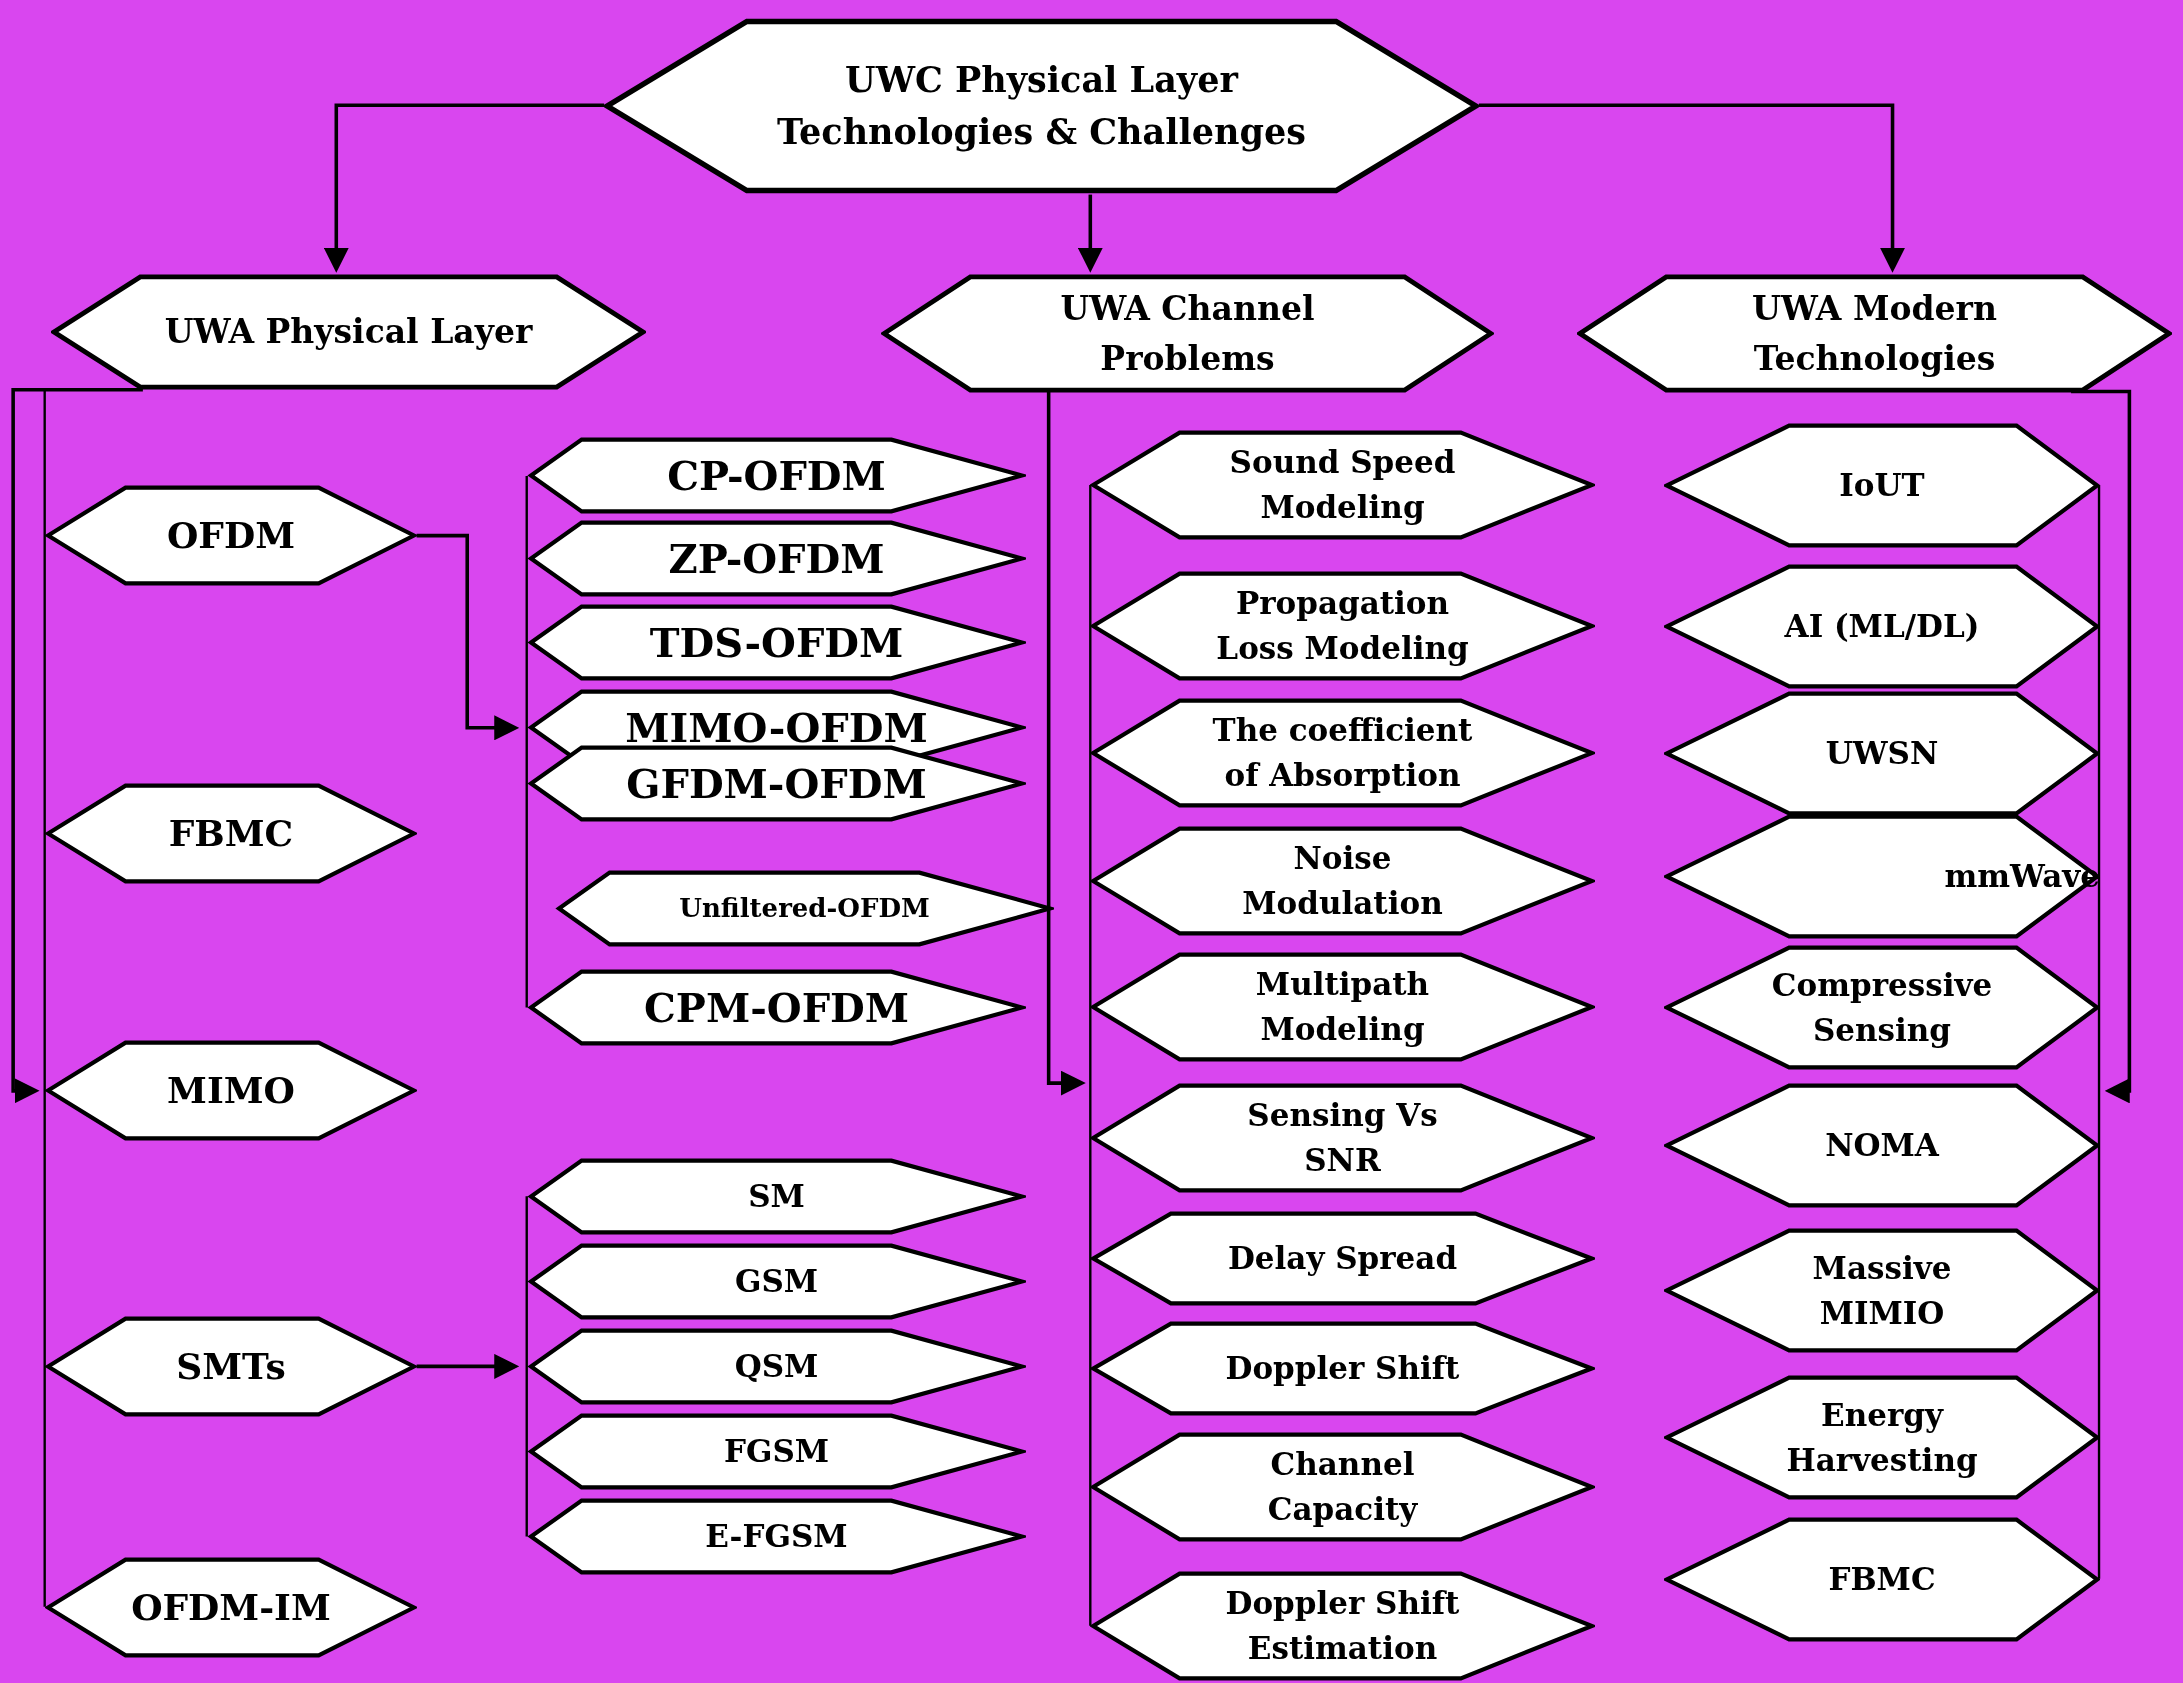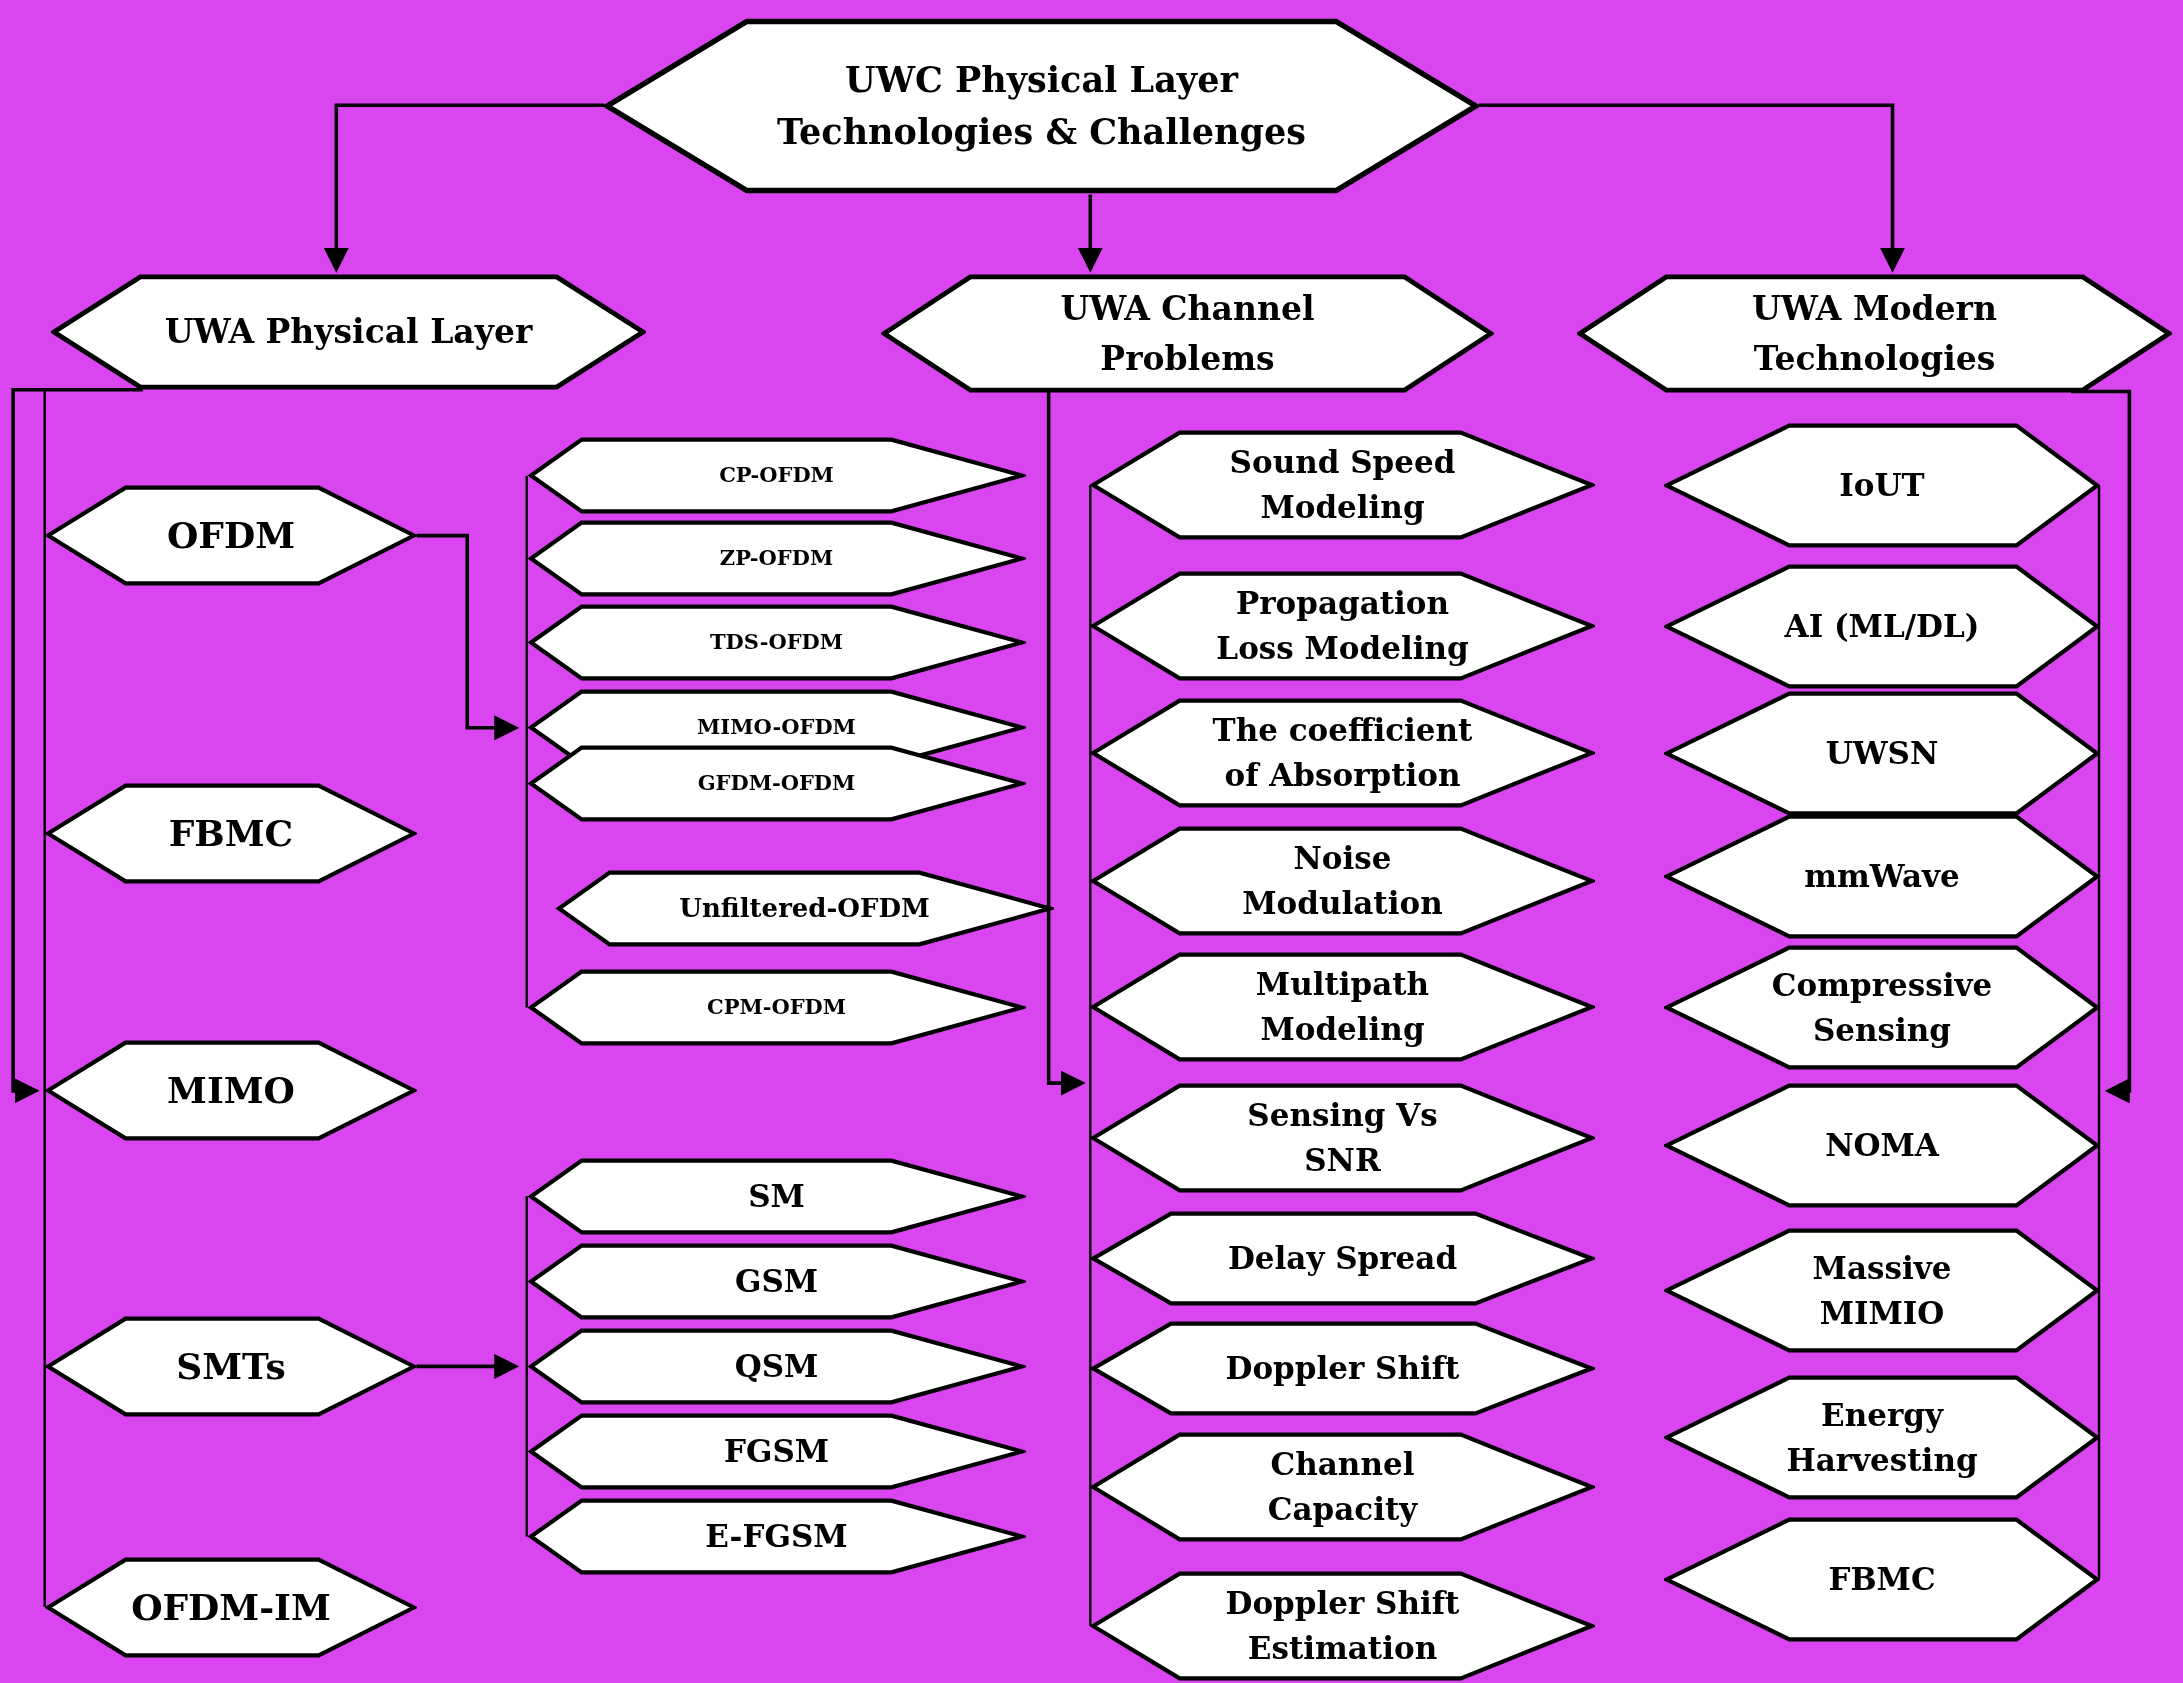--- a/index.html
+++ b/index.html
@@ -20,21 +20,21 @@
   .label{
     position:relative;z-index:2;
     white-space:pre-line;text-align:center;
     font-weight:bold;color:#000000;
     line-height:1.45;
     pointer-events:none;
   }
   .f-root  .label{font-size:35px;line-height:1.5;}
   .f-branch .label{font-size:33px;line-height:1.5;}
   .f-main  .label{font-size:36px;}
-  .f-var   .label{font-size:21px;}
+  .f-var   .label{font-size:40px;}
   .f-var-small .label{font-size:26px;}
   .f-smt   .label{font-size:31px;}
   .f-mid   .label{font-size:31px;}
   .f-right .label{font-size:31px;}
 </style>
 </head>
 <body>
 
 <div class="canvas">
 
@@ -277,21 +277,21 @@
         <polygon points="210,4.5 592,4.5 727.5,105 592,205.5 210,205.5 4.5,105" fill="#ffffff" stroke="#000000" stroke-width="7"></polygon>
       </svg>
     <div class="label">AI (ML/DL)</div>
   </div>
   <div class="hex f-right" style="left:1664px;top:691px;width:436px;height:125px;">
       <svg class="hex-svg" width="436" height="125" viewBox="0 0 732 210">
         <polygon points="210,4.5 592,4.5 727.5,105 592,205.5 210,205.5 4.5,105" fill="#ffffff" stroke="#000000" stroke-width="7"></polygon>
       </svg>
     <div class="label">UWSN</div>
   </div>
-  <div class="hex f-right" style="left:1664px;top:814px;width:436px;height:125px;">
+  <div class="hex f-right" style="left:1664px;top:814px;width:436px;height:125px;justify-content:flex-end;">
       <svg class="hex-svg" width="436" height="125" viewBox="0 0 732 210">
         <polygon points="210,4.5 592,4.5 727.5,105 592,205.5 210,205.5 4.5,105" fill="#ffffff" stroke="#000000" stroke-width="7"></polygon>
       </svg>
     <div class="label">mmWave</div>
   </div>
   <div class="hex f-right" style="left:1664px;top:945px;width:436px;height:125px;">
       <svg class="hex-svg" width="436" height="125" viewBox="0 0 732 210">
         <polygon points="210,4.5 592,4.5 727.5,105 592,205.5 210,205.5 4.5,105" fill="#ffffff" stroke="#000000" stroke-width="7"></polygon>
       </svg>
     <div class="label">Compressive

